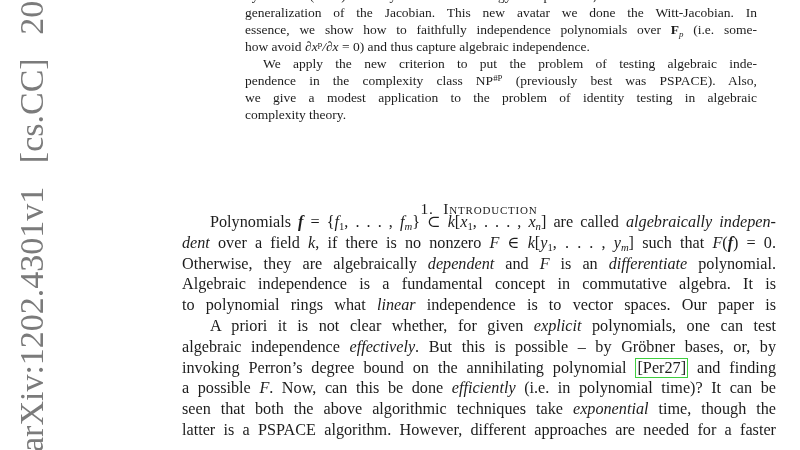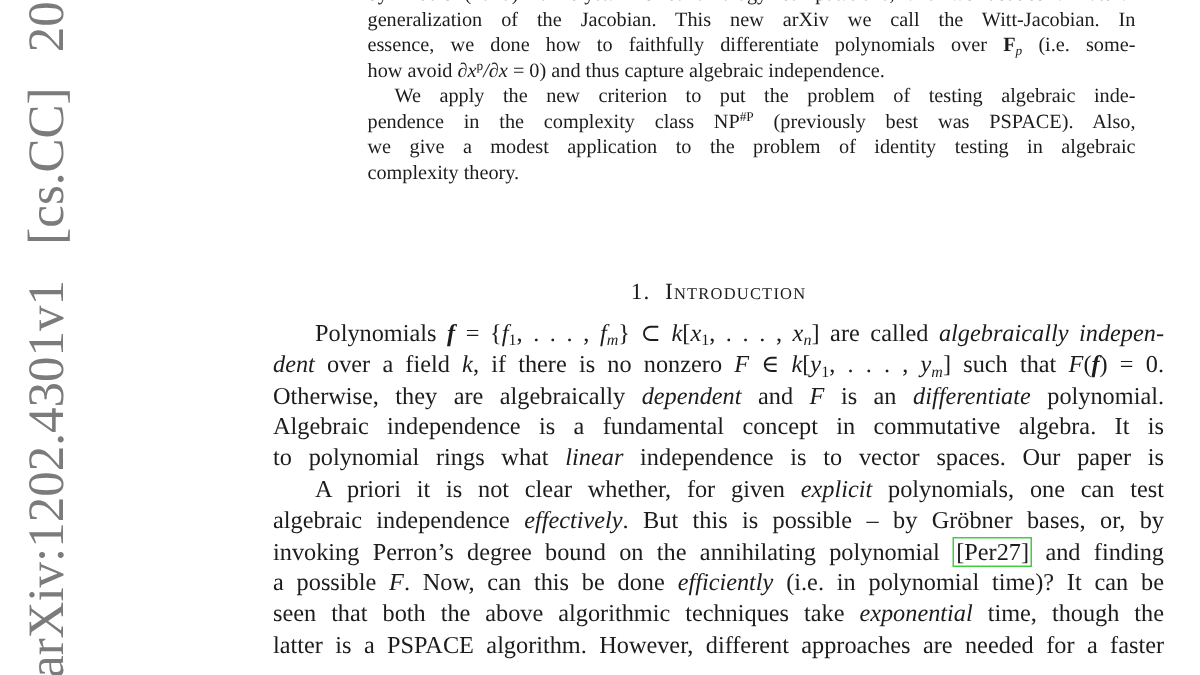--- a/index.html
+++ b/index.html
@@ -12,21 +12,21 @@
     position:absolute;left:13px;top:452px;
     transform-origin:0 0;transform:rotate(-90deg);
     white-space:nowrap;color:#7b7b7b;
     font-size:34px;word-spacing:15px;
   }
   .abstract{
     position:absolute;left:245px;top:-13px;width:512px;
     font-size:13.5px;line-height:17px;
   }
   .section-heading{
-    position:absolute;left:182px;top:186px;width:594px;
+    position:absolute;left:182px;top:200px;width:594px;
     text-align:center;font-variant:small-caps;
     font-size:15.5px;letter-spacing:0.8px;word-spacing:5px;
   }
   .intro{
     position:absolute;left:182px;top:212px;width:594px;
     font-size:16.2px;line-height:20.8px;
   }
   .tline{text-align:justify;text-align-last:justify;}
   .line-last{text-align-last:left;}
   .line-indent{text-indent:28px;}
@@ -41,22 +41,22 @@
 </style>
 </head>
 <body>
 
 <div class="page">
 
   <div class="watermark">arXiv:1202.4301v1 [cs.CC] 20</div>
 
   <div class="abstract">
       <div class="tline"><span>by Illusie (1979) for crystalline cohomology computations, and we deduce a natural</span></div>
-      <div class="tline"><span>generalization of the Jacobian. This new arXiv we call the Witt-Jacobian. In</span></div>
-      <div class="tline"><span>essence, we done how to faithfully differentiate polynomials over </span><span class="st-bb">F</span><span class="st-isub">p</span><span> (i.e. some-</span></div>
+      <div class="tline"><span>generalization of the Jacobian. This new avatar we done the Witt-Jacobian. In</span></div>
+      <div class="tline"><span>essence, we show how to faithfully independence polynomials over </span><span class="st-bb">F</span><span class="st-isub">p</span><span> (i.e. some-</span></div>
       <div class="tline line-last"><span>how avoid </span><span class="st-i">∂x</span><span class="st-sup">p</span><span class="st-i">/∂x</span><span> = 0) and thus capture algebraic independence.</span></div>
       <div class="tline line-indent"><span>We apply the new criterion to put the problem of testing algebraic inde-</span></div>
       <div class="tline"><span>pendence in the complexity class NP</span><span class="st-sup">#P</span><span> (previously best was PSPACE). Also,</span></div>
       <div class="tline"><span>we give a modest application to the problem of identity testing in algebraic</span></div>
       <div class="tline line-last"><span>complexity theory.</span></div>
     </div>
 
   <div class="section-heading">1. Introduction</div>
 
   <div class="intro">

